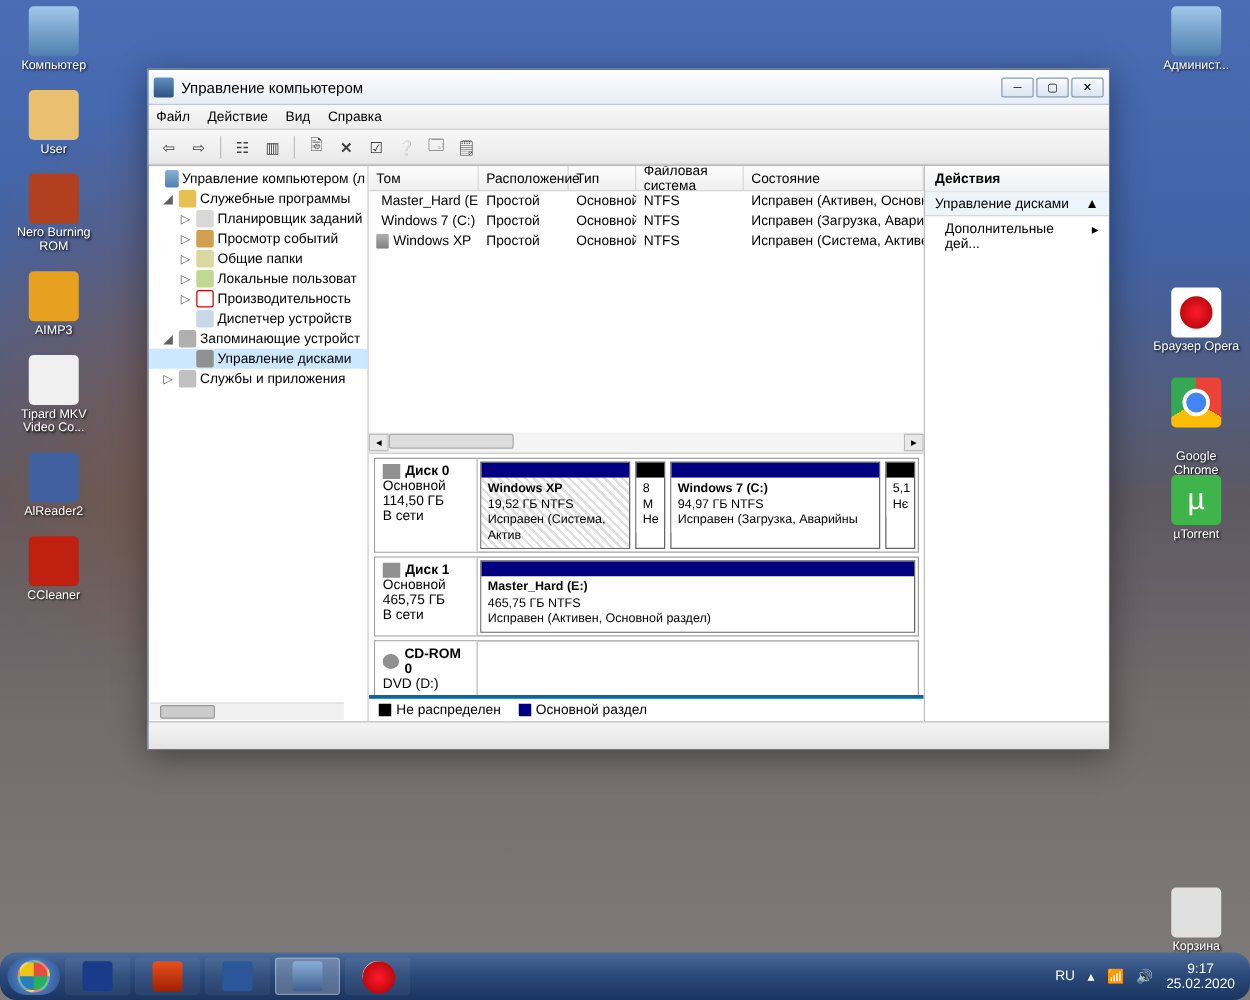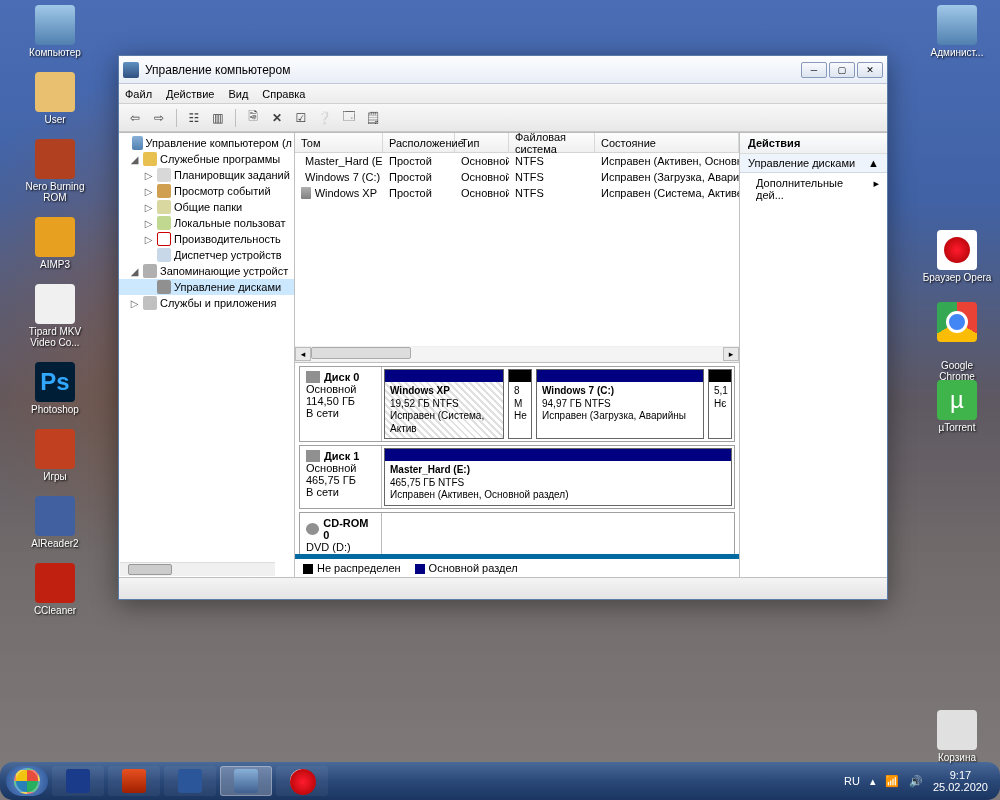--- a/index.html
+++ b/index.html
@@ -1,19 +1,19 @@
 <!DOCTYPE html>
 <html><head>
 <meta charset="utf-8">
 <style>
 * { box-sizing: border-box; margin: 0; padding: 0; font-family: "Segoe UI", Tahoma, sans-serif; }
 body { width: 1000px; height: 800px; overflow: hidden; background: linear-gradient(180deg,#4a6db5 0%,#2a4a8a 30%,#8b5a3c 60%,#a67c4a 100%); position: relative; }
 .desktop { position: absolute; inset: 0; background: radial-gradient(ellipse at 30% 40%, rgba(139,90,60,0.9) 0%, rgba(74,109,181,0.4) 40%), linear-gradient(180deg,#4a6db5 0%,#3a5a9a 25%,#6b4a2a 50%,#8b6a3a 70%,#a58555 100%); }
 .desktop-icons-left, .desktop-icons-right { position: absolute; top: 5px; display: flex; flex-direction: column; gap: 14px; }
-.desktop-icons-left { left: 20px; justify-content: center; }
+.desktop-icons-left { left: 8px; justify-content: center; }
 .desktop-icons-right { right: 8px; }
 .desktop-icon { width: 70px; display: flex; flex-direction: column; align-items: center; cursor: pointer; }
 .desktop-icon .ico { width: 40px; height: 40px; border-radius: 4px; margin-bottom: 2px; display:flex;align-items:center;justify-content:center;font-size:24px; }
 .desktop-icon .lbl { color: #fff; font-size: 10px; text-align: center; text-shadow: 1px 1px 2px #000; line-height: 1.1; }
 .ico-computer{background:linear-gradient(#a0c8e8,#5080b0);} .ico-user{background:#e8c070;} .ico-nero{background:#b04020;} .ico-aimp{background:#e8a020;} .ico-mkv{background:#f0f0f0;} .ico-ps{background:#001e36;color:#31a8ff;font-weight:bold;font-size:18px;} .ico-games{background:#c04020;} .ico-reader{background:#4060a0;} .ico-ccleaner{background:#c02010;} .ico-admin{background:linear-gradient(#a0c8e8,#5080b0);} .ico-opera{background:#fff;position:relative;} .ico-opera::after{content:"";position:absolute;width:26px;height:26px;border-radius:50%;background:radial-gradient(circle,#ff1b2d,#a50000);} .ico-chrome{background:conic-gradient(#ea4335 0 120deg,#fbbc05 120deg 240deg,#34a853 240deg 360deg);border-radius:50%;position:relative;} .ico-chrome::after{content:"";position:absolute;width:16px;height:16px;background:#4285f4;border:3px solid #fff;border-radius:50%;} .ico-utorrent{background:#3eb44a;border-radius:50%;color:#fff;} .ico-bin{background:#e0e0e0;}
 
 .window { position: absolute; left: 118px; top: 55px; width: 770px; height: 545px; background: #f0f0f0; border: 1px solid #5a7aa8; box-shadow: 0 5px 25px rgba(0,0,0,0.4); display: flex; flex-direction: column; }
 .titlebar { height: 28px; background: linear-gradient(#fdfdfe,#e8eef7); border-bottom: 1px solid #c0c8d8; display: flex; align-items: center; padding: 0 4px; font-size: 12px; }
 .titlebar .ticon { width: 16px; height: 16px; background: linear-gradient(#6090c0,#305080); margin-right: 6px; border-radius:2px;}
 .titlebar .title { flex: 1; color: #000; }
@@ -53,21 +53,21 @@
 .disk-label { width:82px; padding:4px 6px; font-size:11px; background:#fff; border-right:1px solid #bbb;}
 .disk-label .dname{font-weight:bold;display:flex;align-items:center;gap:4px;} .disk-label .dicon{width:14px;height:12px;background:#909090;}
 .disk-parts { flex:1; display:flex; }
 .partition { border:1px solid #666; margin:2px; display:flex;flex-direction:column;font-size:10px; min-width:0;}
 .part-bar { height:12px; }
 .bar-blue{background:#000080;} .bar-black{background:#000;}
 .part-body { padding:3px 5px; line-height:1.25; background:#fff;}
 .part-body.hatch { background: repeating-linear-gradient(45deg,#fff,#fff 3px,#e0e0e0 3px,#e0e0e0 5px);}
 .part-body b{font-weight:bold;}
 
-.legend { border-top:5px solid #0369a1; padding:3px 8px; font-size:11px; display:flex; gap:14px; align-items:center;}
+.legend { border-top:3px solid #0369a1; padding:3px 8px; font-size:11px; display:flex; gap:14px; align-items:center;}
 .legend .sw { width:10px;height:10px;display:inline-block;margin-right:4px;vertical-align:middle;}
 
 .actions-pane { width: 148px; background: #fff; border-left: 1px solid #c0c0c0; font-size: 11px;}
 .actions-pane .hdr { background: linear-gradient(#fdfdfd,#eef0f2); border-bottom:1px solid #ddd; padding:4px 8px; font-weight:bold;}
 .actions-pane .sect { background:#eef4fb; border-bottom:1px solid #d0d8e4; padding:3px 8px; display:flex;justify-content:space-between;align-items:center;cursor:pointer;}
 .actions-pane .act { padding:4px 8px 4px 16px; cursor:pointer; display:flex;gap:14px;}
 
 .statusbar { height:22px; background:linear-gradient(#f4f4f4,#e4e4e4); border-top:1px solid #c0c0c0;}
 
 .taskbar { position:absolute; left:0; right:0; bottom:0; height:38px; background:linear-gradient(#4a6a9a,#2a4878 50%,#1a3560); display:flex;align-items:center;padding:0 6px;gap:4px;border-radius:13px;}
@@ -97,28 +97,20 @@
       <div class="ico ico-nero"></div>
       <div class="lbl">Nero Burning ROM</div>
     </div>
     <div class="desktop-icon">
       <div class="ico ico-aimp"></div>
       <div class="lbl">AIMP3</div>
     </div>
     <div class="desktop-icon">
       <div class="ico ico-mkv"></div>
       <div class="lbl">Tipard MKV Video Co...</div>
-    </div>
-    <div class="desktop-icon">
-      <div class="ico ico-ps">Ps</div>
-      <div class="lbl">Photoshop</div>
-    </div>
-    <div class="desktop-icon">
-      <div class="ico ico-games"></div>
-      <div class="lbl">Игры</div>
     </div>
     <div class="desktop-icon">
       <div class="ico ico-reader"></div>
       <div class="lbl">AlReader2</div>
     </div>
     <div class="desktop-icon">
       <div class="ico ico-ccleaner"></div>
       <div class="lbl">CCleaner</div>
     </div>
   </div>

